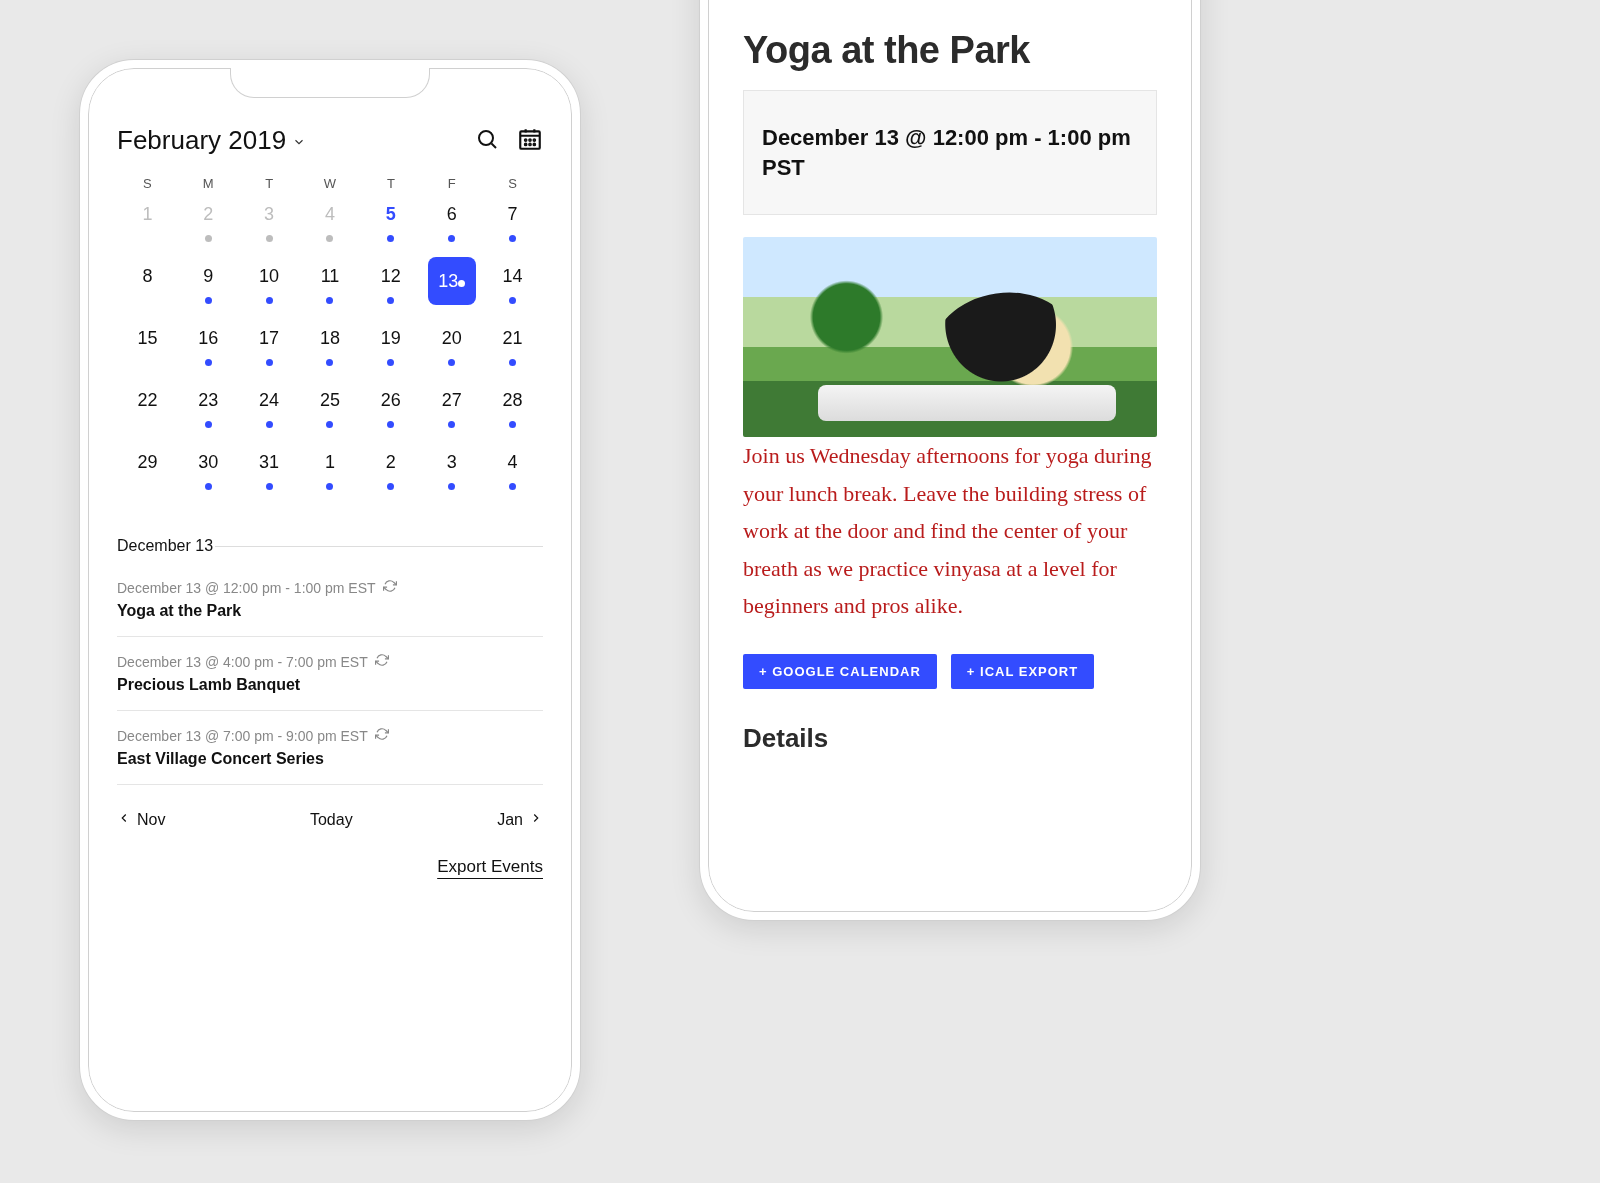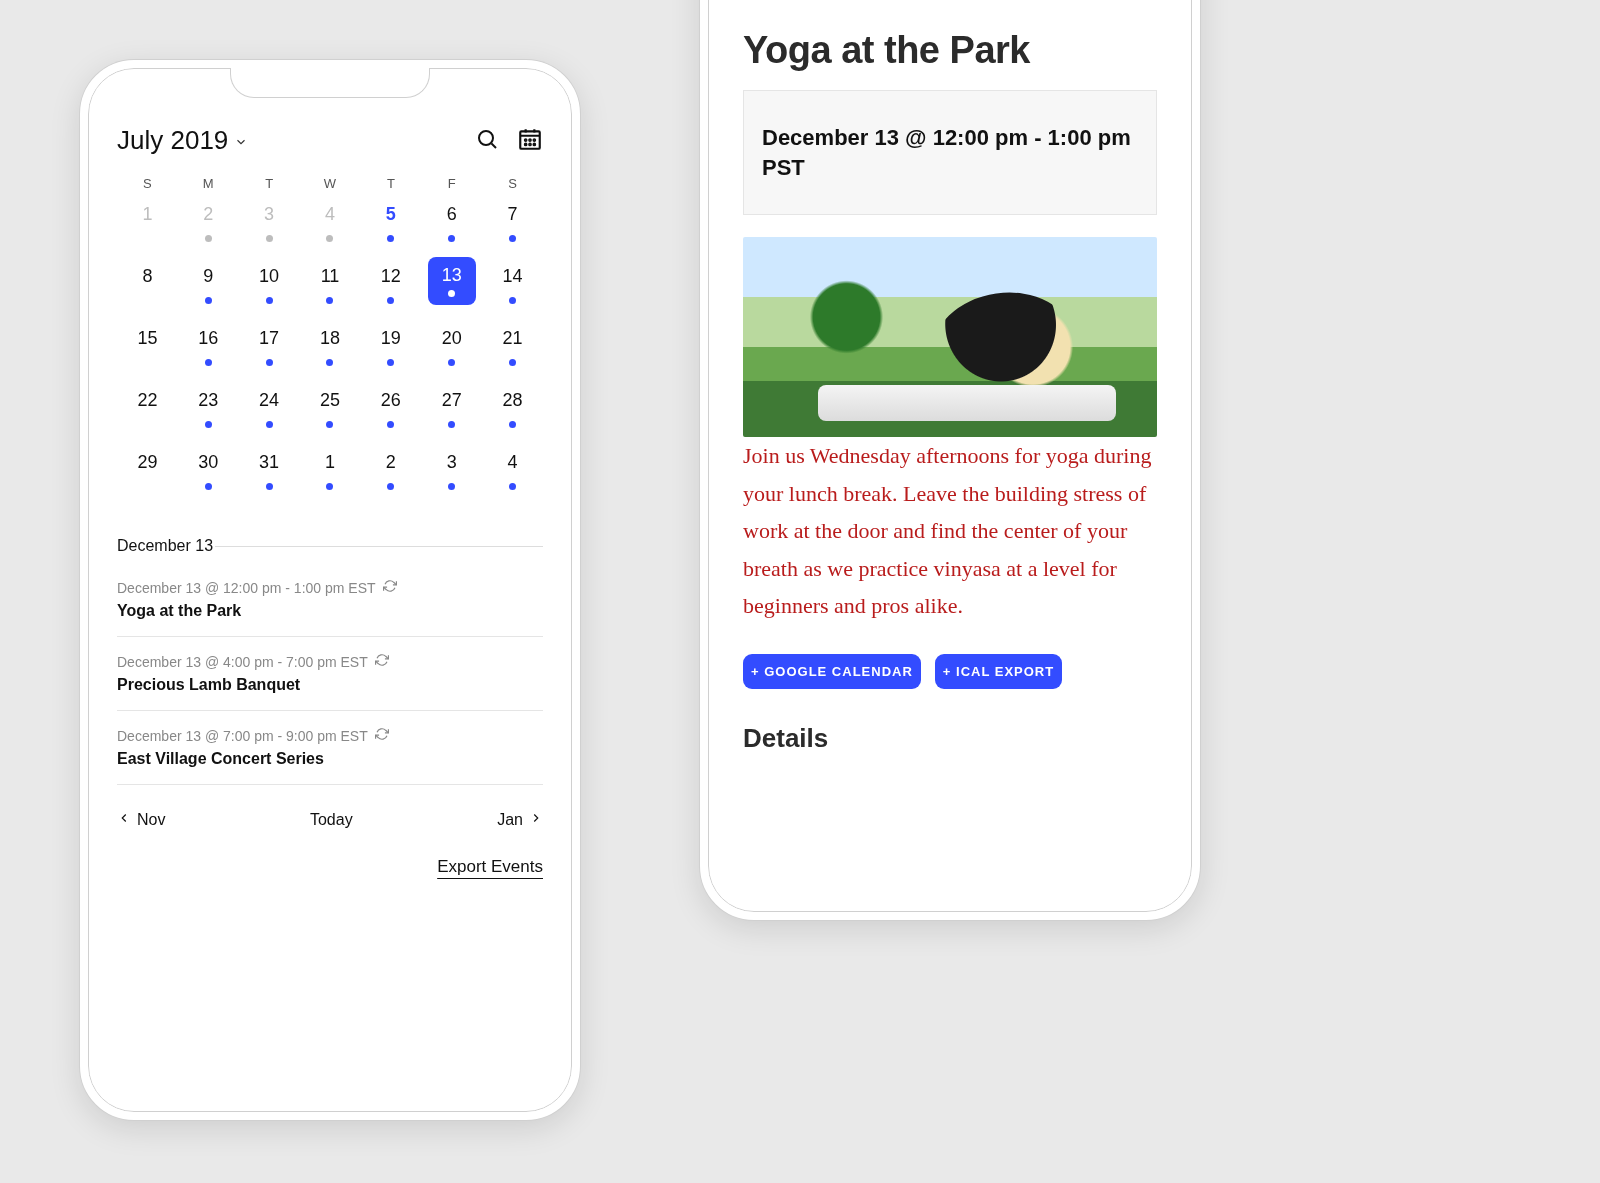--- a/index.html
+++ b/index.html
@@ -165,37 +165,37 @@
     line-height: 1.7;
     color: #b91c1c;
   }
   .btn-row { display: flex; gap: 14px; margin-top: 30px; }
   .btn {
     background: #334cff;
     color: #fff;
     font-size: 13px;
     font-weight: 700;
     letter-spacing: 1px;
-    padding: 10px 8px;
+    padding: 10px 16px;
     cursor: pointer;
-    border-radius: 9px;
+    border-radius: 2px;
   }
   .details-heading { margin-top: 34px; font-size: 26px; font-weight: 800; color: #2b2b2b; }
 </style>
 </head>
 <body>
 
 <div class="phone phone-left">
   <div class="notch"></div>
   <div class="screen">
     <div class="content">
 
       <div class="cal-header">
         <div class="cal-title-wrap">
-          <span>July 2019</span>
+          <span>February 2019</span>
           <span>
             <svg width="14" height="14" viewBox="0 0 24 24" fill="none" stroke="#333" stroke-width="2">
                 <polyline points="6 9 12 15 18 9"></polyline>
               </svg>
           </span>
         </div>
         <div class="cal-header-icons">
           <span class="icon-btn">
             <svg width="24" height="24" viewBox="0 0 24 24" fill="none" stroke="#111" stroke-width="2">
                 <circle cx="11" cy="11" r="7"></circle>
@@ -270,21 +270,21 @@
           <div class="day">
             <div class="num">11</div>
             <div class="dot blue"></div>
           </div>
           <div class="day">
             <div class="num">12</div>
             <div class="dot blue"></div>
           </div>
           <div class="day selected">
             <div class="num">
-              <div style="display: flex; flex-direction: column; align-items: center;">
+              <div style="display: flex; flex-direction: row; align-items: center;">
                 <span>13</span>
                 <div class="dot white"></div>
               </div>
             </div>
           </div>
           <div class="day">
             <div class="num">14</div>
             <div class="dot blue"></div>
           </div>
           <div class="day">

